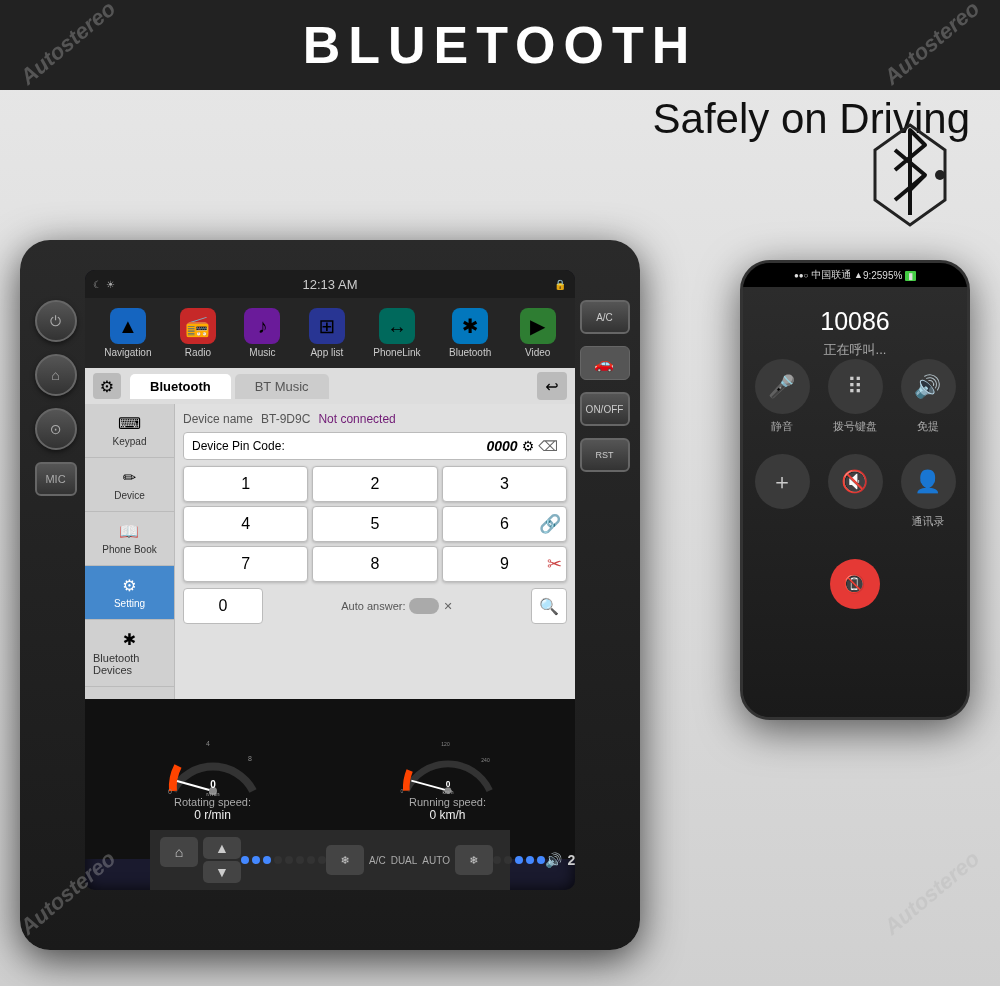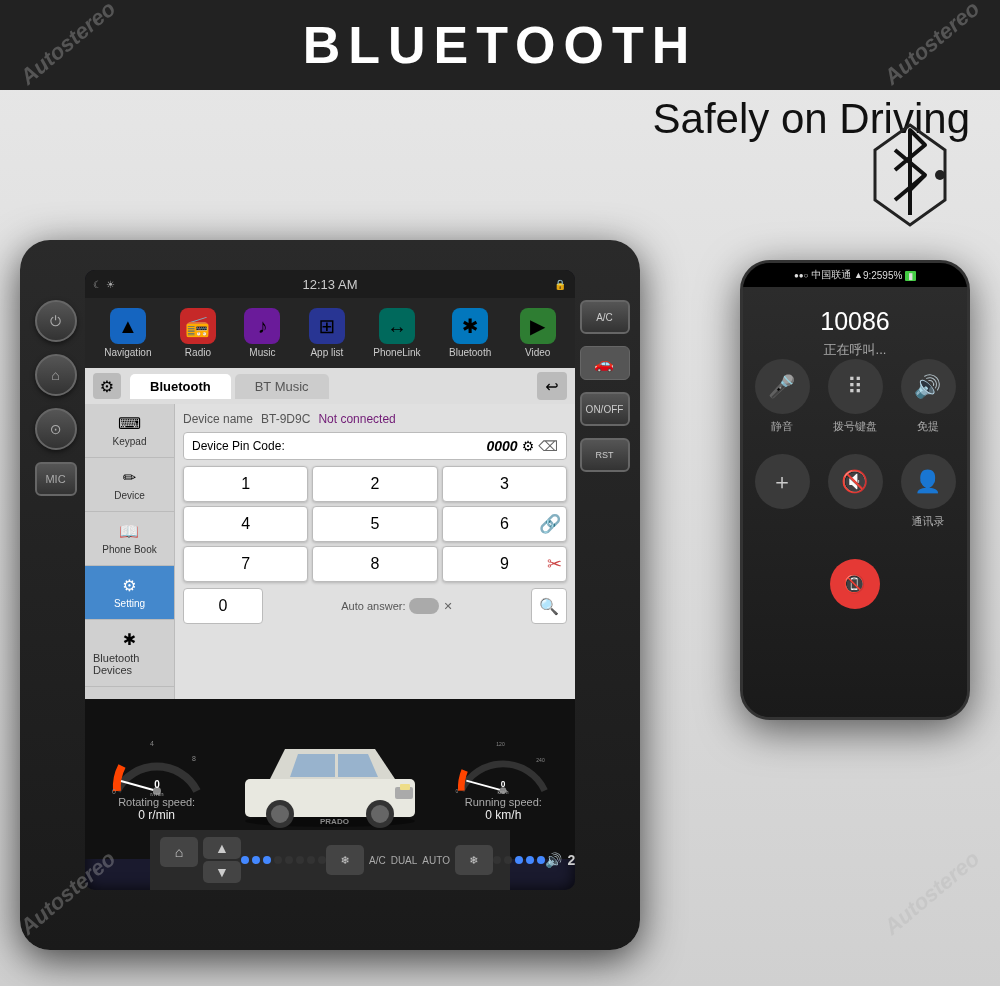--- a/index.html
+++ b/index.html
@@ -797,45 +797,20 @@
 
             <text x="50" y="52" fill="white" font-size="10" text-anchor="middle" font-weight="bold">0</text>
             <text x="50" y="60" fill="#aaa" font-size="6" text-anchor="middle">r/min</text>
           </svg>
           <div class="speed-info">
             <div>Rotating speed:</div>
             <div class="speed-value">0 r/min</div>
           </div>
         </div>
 
-        <div style="display:flex;flex-direction:column;align-items:center;justify-content:center;">
-
-          <svg width="200" height="100" viewBox="0 0 200 100">
-
-            <ellipse cx="100" cy="92" rx="85" ry="6" fill="rgba(0,0,0,0.4)"></ellipse>
-
-            <rect x="15" y="50" width="170" height="38" rx="5" fill="#e8e8e0"></rect>
-
-            <path d="M40,50 L55,20 L145,20 L165,50 Z" fill="#d8d8d0"></path>
-
-            <path d="M60,48 L68,25 L105,25 L105,48 Z" fill="#88aacc" opacity="0.8"></path>
-            <path d="M108,48 L108,25 L138,25 L148,48 Z" fill="#88aacc" opacity="0.8"></path>
-
-            <circle cx="50" cy="85" r="14" fill="#333"></circle>
-            <circle cx="50" cy="85" r="9" fill="#666"></circle>
-            <circle cx="150" cy="85" r="14" fill="#333"></circle>
-            <circle cx="150" cy="85" r="9" fill="#666"></circle>
-
-            <rect x="165" y="58" width="18" height="12" rx="2" fill="#aaa"></rect>
-
-            <rect x="170" y="55" width="10" height="6" rx="1" fill="#eedd88"></rect>
-
-            <text x="90" y="95" fill="#888" font-size="8" font-weight="bold">PRADO</text>
-          </svg>
-        </div>
 
         <div class="gauge-container">
           <svg class="gauge-svg" viewBox="0 0 120 65">
 
             <path d="M10,62 A55,55 0 0,1 110,62" fill="none" stroke="#333" stroke-width="8"></path>
 
             <path d="M10,62 A55,55 0 0,1 14,38" fill="none" stroke="#ff4400" stroke-width="8"></path>
 
             <text x="3" y="65" fill="#888" font-size="6">0</text>
             <text x="52" y="8" fill="#888" font-size="6">120</text>

